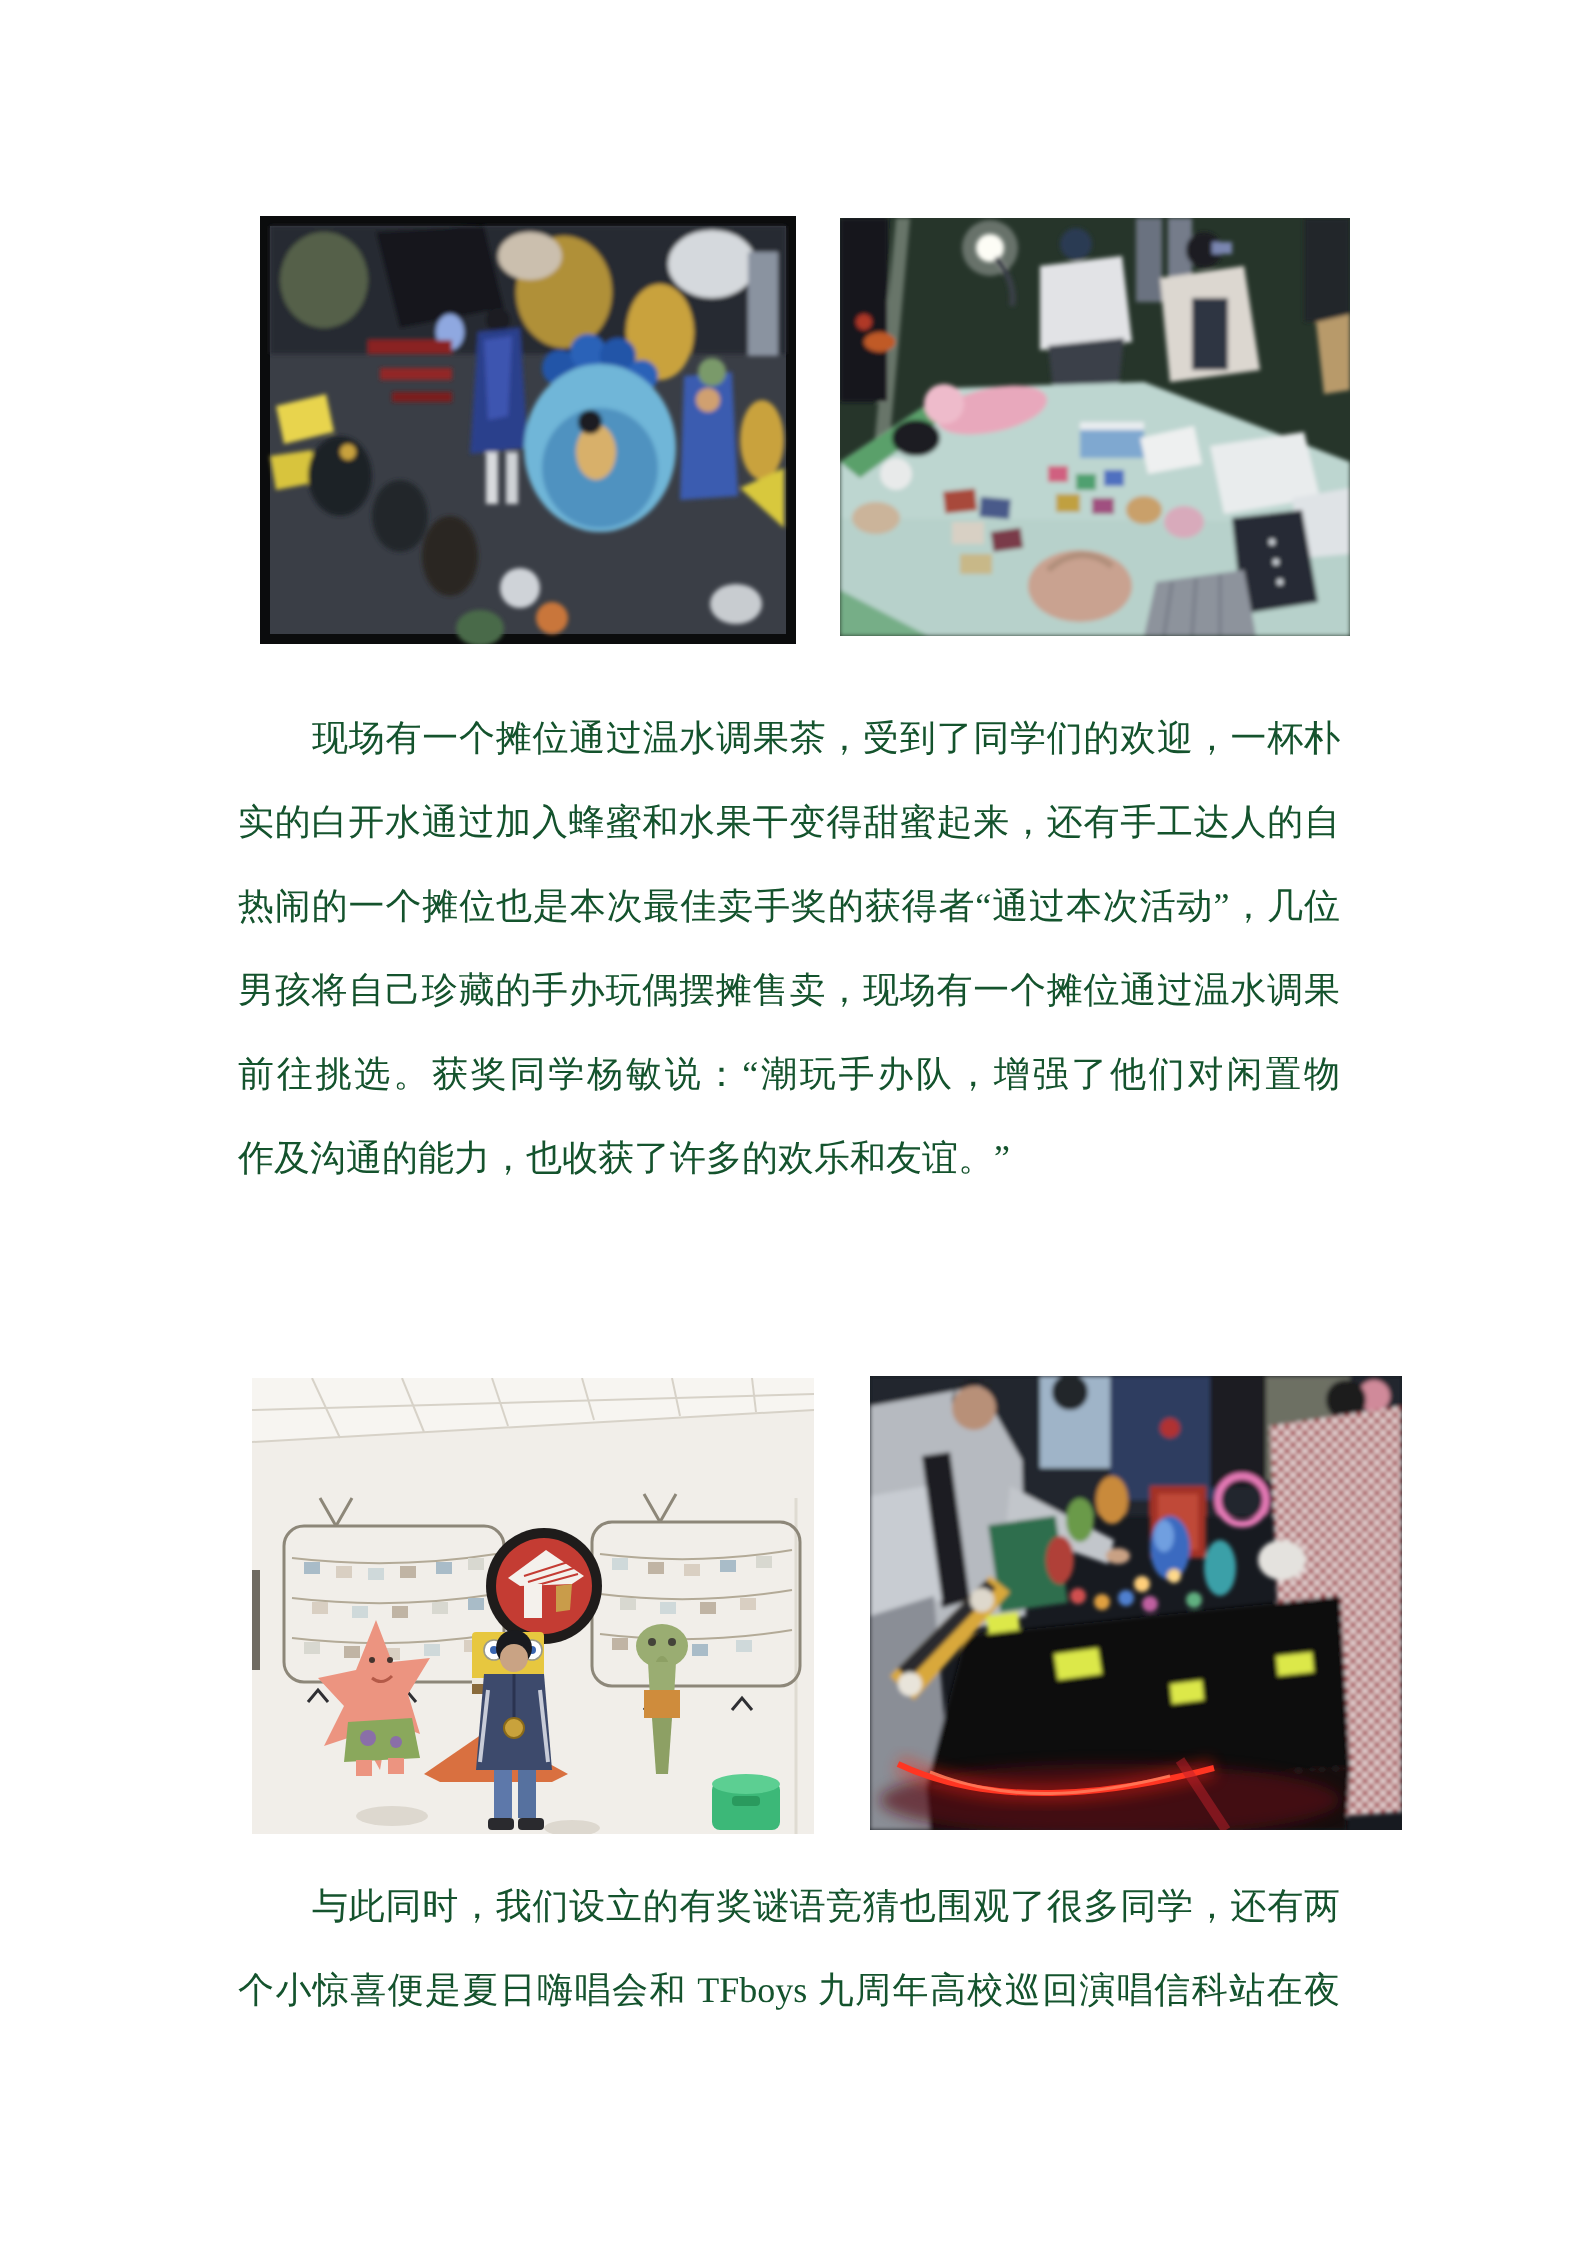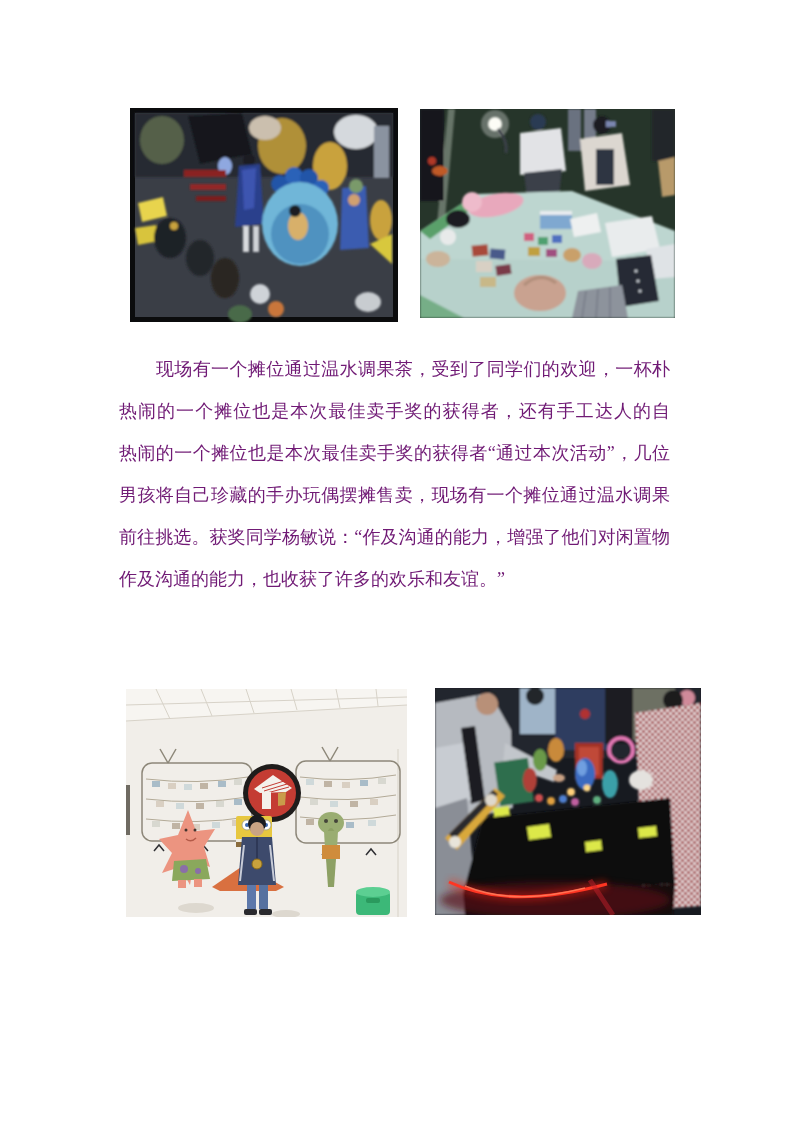--- a/index.html
+++ b/index.html
@@ -1,18 +1,18 @@
 <!DOCTYPE html>
 <html><head>
 <meta charset="utf-8">
 <style>
   html,body{margin:0;padding:0;background:#ffffff;}
   .page{
     position:relative;width:793px;height:1122px;background:#ffffff;overflow:hidden;
-    font-family:"Liberation Serif","DejaVu Serif",serif;color:#701a75;
+    font-family:"Liberation Serif","DejaVu Serif",serif;color:#14532d;
   }
   .photo{position:absolute;overflow:hidden;}
   .photo svg{display:block;width:100%;height:100%;}
   .para{position:absolute;left:119px;width:551px;font-size:18px;}
   .tline{
     height:42px;line-height:42px;
     text-align:justify;text-align-last:justify;
     -moz-text-align-last:justify;
     overflow:hidden;white-space:normal;
   }
@@ -145,24 +145,24 @@
         <path d="M166,182 L162,209 M178,180 L176,209 M190,178 L190,209" stroke="#767c86" stroke-width="1.5" fill="none"></path>
         <ellipse cx="120" cy="184" rx="26" ry="18" fill="#c9a290"></ellipse>
         <path d="M104,176 Q120,162 136,174" stroke="#b08e7a" stroke-width="3" fill="none"></path>
         <polygon points="238,52 255,48 255,86 242,88" fill="#b89a6a"></polygon>
       </g>
     </svg>
   </div>
 
   <div class="para" id="para1">
     <div class="tline indent">现场有一个摊位通过温水调果茶，受到了同学们的欢迎，一杯朴</div>
-    <div class="tline">热闹的一个摊位也是本次最佳卖手奖的获得者，还有手工达人的自</div>
+    <div class="tline">实的白开水通过加入蜂蜜和水果干变得甜蜜起来，还有手工达人的自</div>
     <div class="tline">热闹的一个摊位也是本次最佳卖手奖的获得者“通过本次活动”，几位</div>
     <div class="tline">男孩将自己珍藏的手办玩偶摆摊售卖，现场有一个摊位通过温水调果茶</div>
-    <div class="tline">前往挑选。获奖同学杨敏说：“作及沟通的能力，增强了他们对闲置物</div>
+    <div class="tline">前往挑选。获奖同学杨敏说：“潮玩手办队，增强了他们对闲置物</div>
     <div class="tline lastline">作及沟通的能力，也收获了许多的欢乐和友谊。”</div>
   </div>
 
   <div class="photo" id="photo-clubroom" aria-label="student standing in a white clubroom wall painted with Patrick, SpongeBob, Squidward, a red round logo and photo-string frames">
     <svg viewBox="0 0 281 228" preserveAspectRatio="none">
       <rect width="281" height="228" fill="#f1eee9"></rect>
       <polygon points="0,0 281,0 281,16 0,32" fill="#f7f5f1"></polygon>
       <g stroke="#d7d2c8" stroke-width="1" fill="none">
         <path d="M0,32 L281,16"></path>
           <path d="M0,16 L281,8"></path>
@@ -337,14 +337,18 @@
         <polygon points="203,140 221,138 222,148 204,150" fill="#dce84a"></polygon>
       </g>
       <ellipse cx="120" cy="212" rx="115" ry="18" fill="#5a1012" opacity="0.65" filter="url(#glow)"></ellipse>
       <path d="M14,194 C 60,216 120,210 172,196" stroke="#ff2010" stroke-width="10" fill="none" opacity="0.35" filter="url(#glow)"></path>
       <path d="M14,194 C 60,216 120,210 172,196" stroke="#ff3522" stroke-width="3" fill="none"></path>
       <path d="M30,198 C 70,214 110,210 150,200" stroke="#ff7a5a" stroke-width="1.5" fill="none" opacity="0.9"></path>
       <path d="M155,192 L178,227" stroke="#c0202a" stroke-width="5" fill="none" opacity="0.5"></path>
     </svg>
   </div>
 
+  <div class="para" id="para2">
+    <div class="tline indent">与此同时，我们设立的有奖谜语竞猜也围观了很多同学，还有两</div>
+    <div class="tline">个小惊喜便是夏日嗨唱会和 TFboys 九周年高校巡回演唱信科站在夜</div>
+  </div>
 
 </div>
 
 </body></html>

